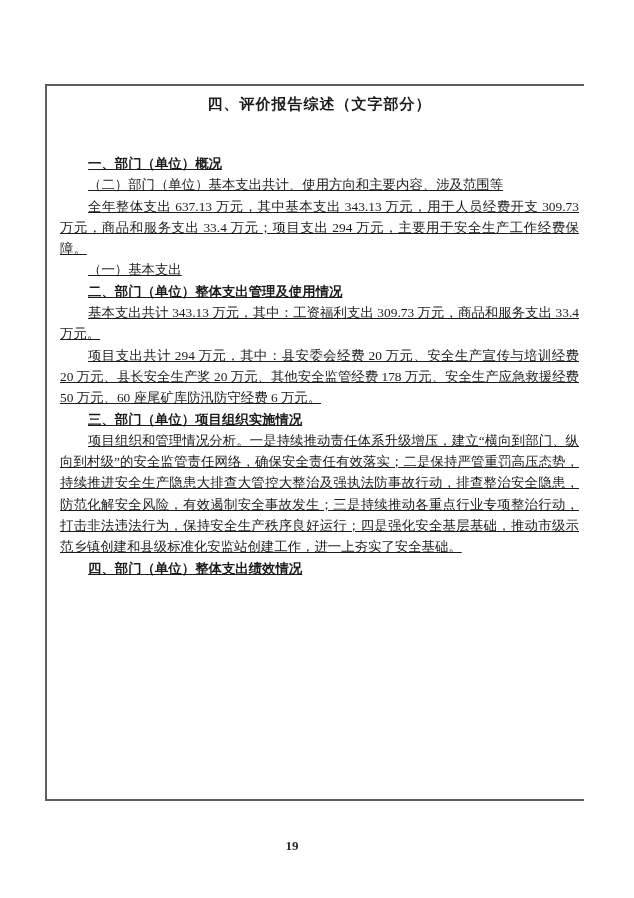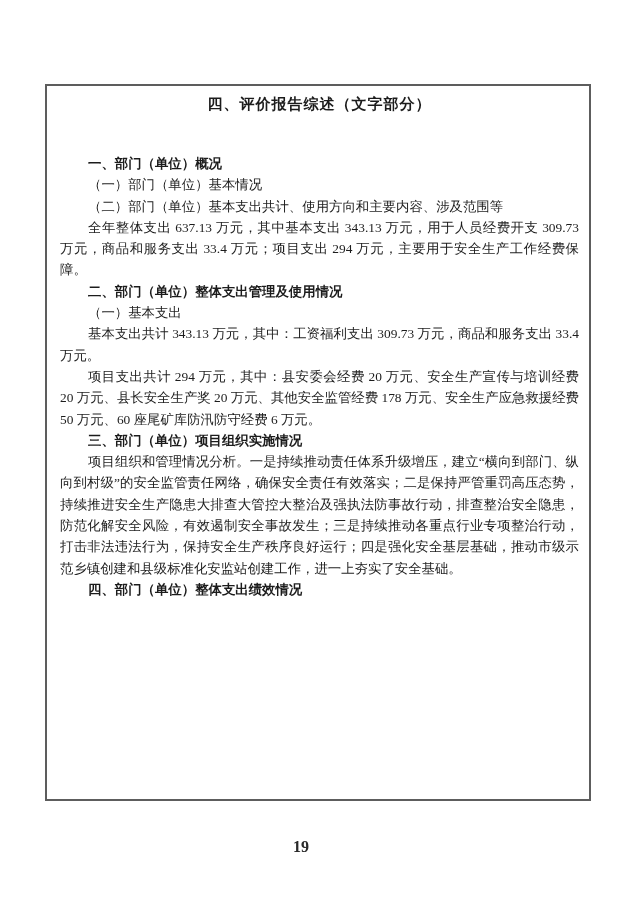--- a/index.html
+++ b/index.html
@@ -8,21 +8,20 @@
     background: #ffffff;
   }
   .canvas {
     position: relative;
     width: 584px;
     height: 898px;
     background: #ffffff;
     font-family: "Liberation Serif", "DejaVu Serif", serif;
     color: #1c1c1c;
     overflow: hidden;
-    padding-left: 18px;
   }
   .doc-border {
     position: absolute;
     left: 45px;
     top: 84px;
     width: 546px;
     height: 717px;
     box-sizing: border-box;
     border: 2px solid #5d5d5d;
     padding: 5px 10px 0 13px;
@@ -34,57 +33,57 @@
     font-size: 15px;
     line-height: 22px;
     margin: 2px 0 38px 0;
     letter-spacing: 1px;
   }
   .block {
     font-size: 13.4px;
     line-height: 21.3px;
     text-align: justify;
     text-justify: inter-ideograph;
+    text-decoration: underline;
   }
   .b-heading {
     font-weight: 700;
     text-indent: 28px;
   }
   .b-sub {
     text-indent: 28px;
   }
   .b-para {
     text-indent: 28px;
   }
   .page-number {
     position: absolute;
     left: 0;
     top: 838px;
     width: 100%;
     text-align: center;
-    font-size: 16px;
+    font-size: 13px;
     font-weight: 700;
     color: #2a2a2a;
   }
 </style>
 </head>
 <body>
 
 <div class="canvas">
 
   <div class="doc-border">
 
     <div class="report-title">四、评价报告综述（文字部分）</div>
 
     <div class="block b-heading">一、部门（单位）概况</div>
-    <div class="block b-sub">（一）部门（单位）基本情况</div>
     <div class="block b-sub">（二）部门（单位）基本支出共计、使用方向和主要内容、涉及范围等</div>
     <div class="block b-para">全年整体支出 637.13 万元，其中基本支出 343.13 万元，用于人员经费开支 309.73 万元，商品和服务支出 33.4 万元；项目支出 294 万元，主要用于安全生产工作经费保障。</div>
+    <div class="block b-sub">（一）基本支出</div>
     <div class="block b-heading">二、部门（单位）整体支出管理及使用情况</div>
-    <div class="block b-sub">（一）基本支出</div>
     <div class="block b-para">基本支出共计 343.13 万元，其中：工资福利支出 309.73 万元，商品和服务支出 33.4 万元。</div>
     <div class="block b-para">项目支出共计 294 万元，其中：县安委会经费 20 万元、安全生产宣传与培训经费 20 万元、县长安全生产奖 20 万元、其他安全监管经费 178 万元、安全生产应急救援经费 50 万元、60 座尾矿库防汛防守经费 6 万元。</div>
     <div class="block b-heading">三、部门（单位）项目组织实施情况</div>
     <div class="block b-para">项目组织和管理情况分析。一是持续推动责任体系升级增压，建立“横向到部门、纵向到村级”的安全监管责任网络，确保安全责任有效落实；二是保持严管重罚高压态势，持续推进安全生产隐患大排查大管控大整治及强执法防事故行动，排查整治安全隐患，防范化解安全风险，有效遏制安全事故发生；三是持续推动各重点行业专项整治行动，打击非法违法行为，保持安全生产秩序良好运行；四是强化安全基层基础，推动市级示范乡镇创建和县级标准化安监站创建工作，进一上夯实了安全基础。</div>
     <div class="block b-heading">四、部门（单位）整体支出绩效情况</div>
 
   </div>
 
   <div class="page-number">19</div>
 

